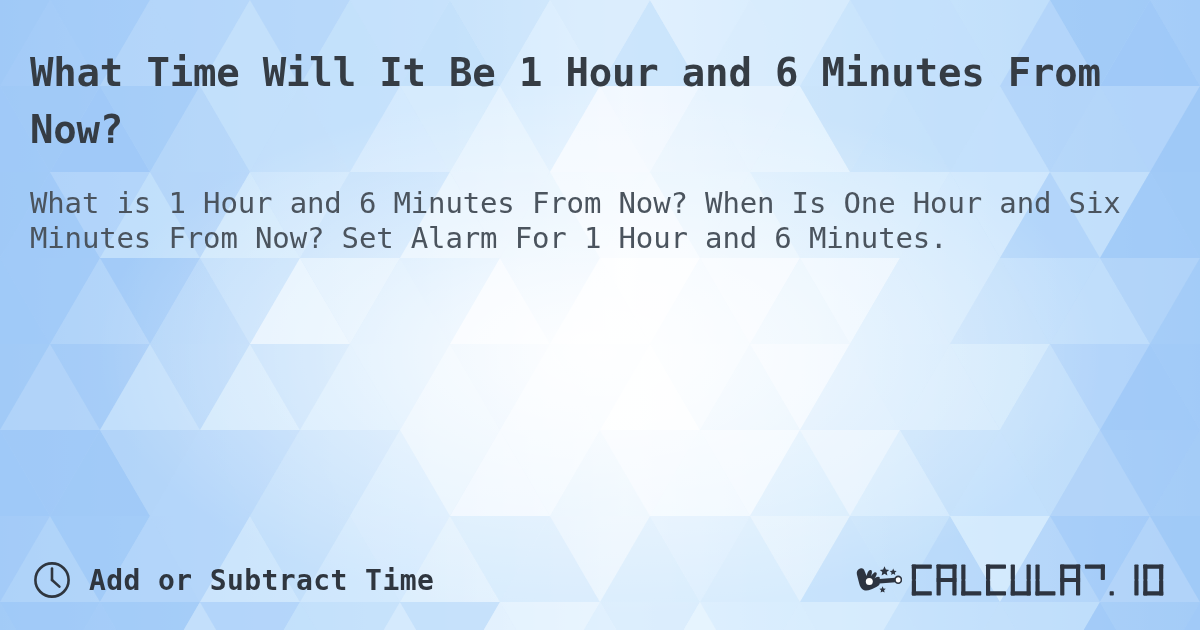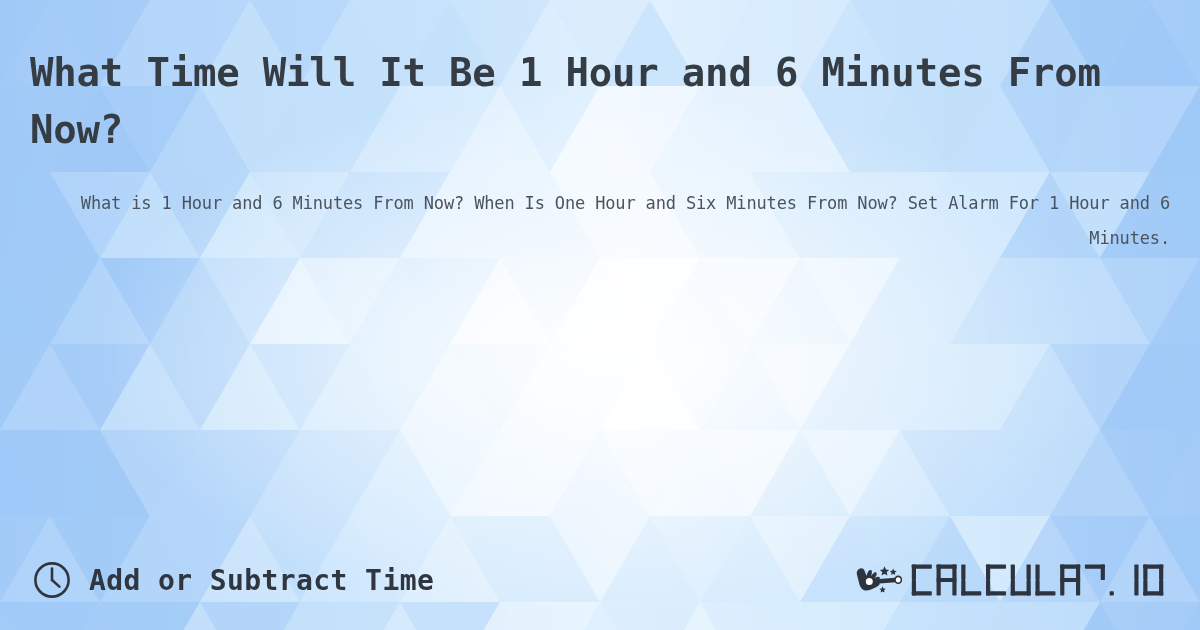--- a/index.html
+++ b/index.html
@@ -56,26 +56,25 @@
   }
 
   
   .page-subtitle {
     position: absolute;
     left: 30px;
     top: 186px;
     width: 1140px;
     margin: 0;
     font-family: "DejaVu Sans Mono", "Liberation Mono", monospace;
-    font-size: 17px;
+    font-size: 29px;
     line-height: 35px;
     font-weight: normal;
     letter-spacing: -0.15px;
     color: #4b545e;
-    text-align: right;
   }
 
   
   .footer {
     position: absolute;
     left: 0;
     top: 548px;
     width: 1200px;
     height: 64px;
   }

